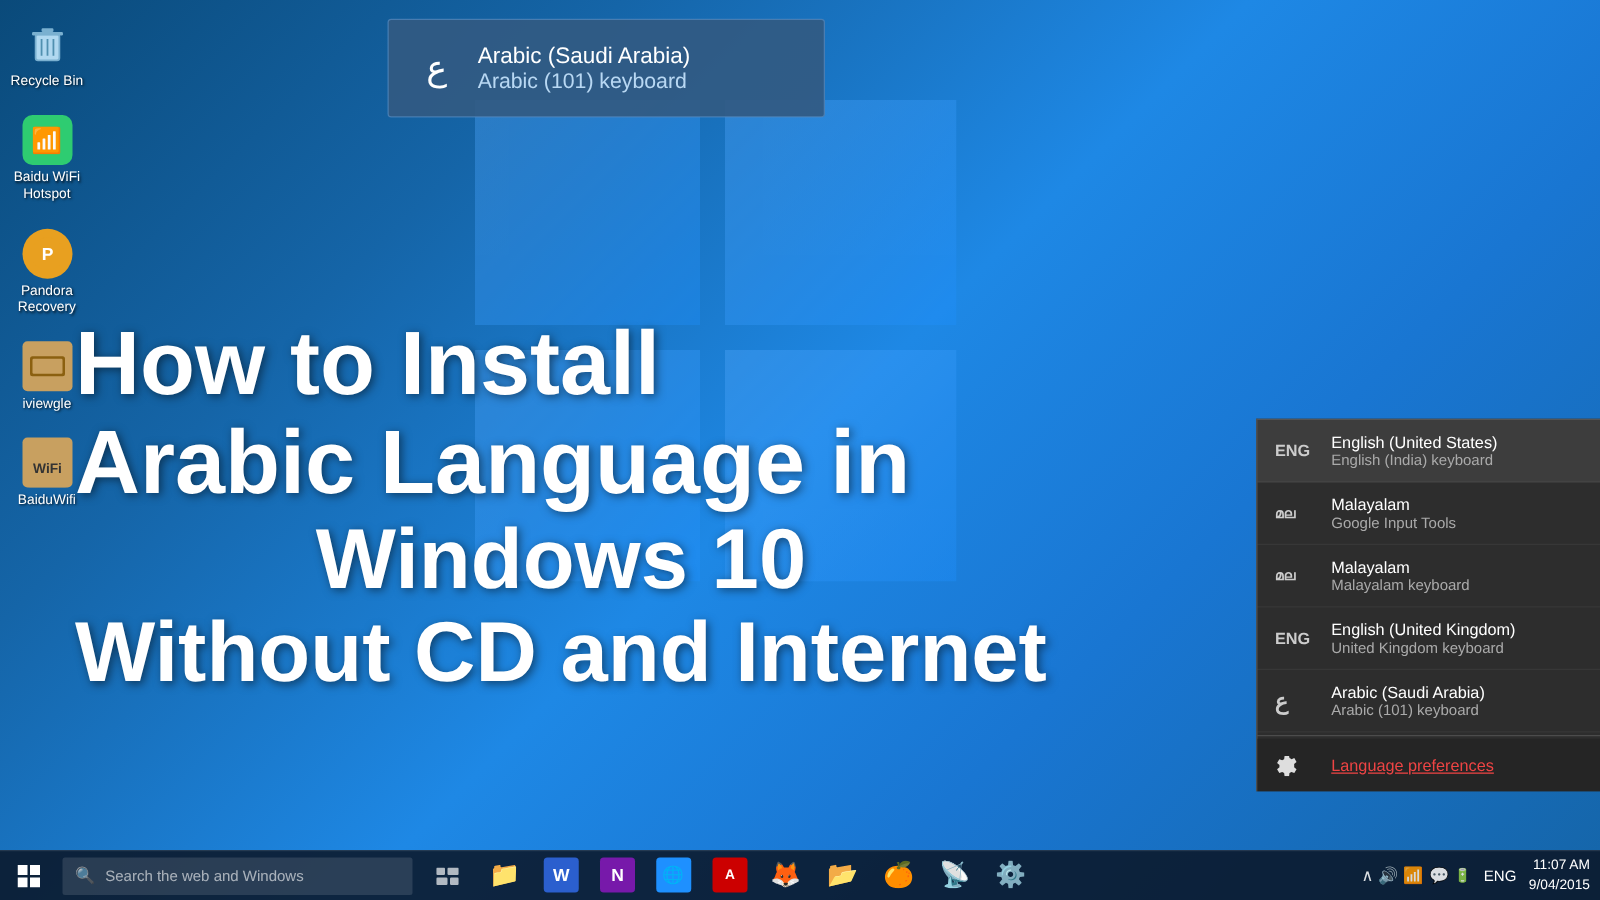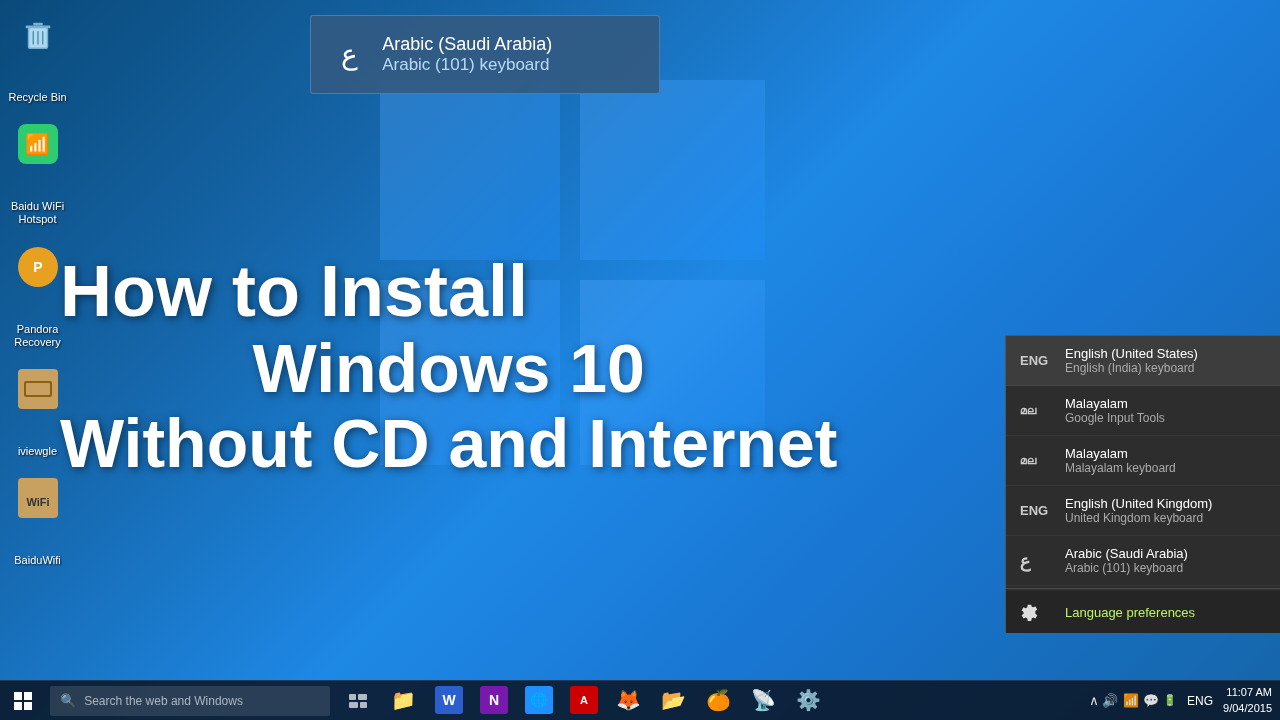--- a/index.html
+++ b/index.html
@@ -64,21 +64,20 @@
     }
 
     .desktop-icon {
       display: flex;
       flex-direction: column;
       align-items: center;
       width: 75px;
       cursor: pointer;
       padding: 5px;
       border-radius: 4px;
-      gap: 32px;
     }
 
     .icon-img {
       width: 40px;
       height: 40px;
       margin-bottom: 4px;
       border-radius: 4px;
       display: flex;
       align-items: center;
       justify-content: center;
@@ -213,21 +212,22 @@
       justify-content: flex-start;
     }
 
     .gear-svg {
       width: 18px;
       height: 18px;
     }
 
     .lang-pref-label {
       font-size: 13px;
-      color: #bef264;
+      color: #ef4444;
+      text-decoration: underline;
     }
 
     
     #taskbar {
       position: absolute;
       bottom: 0;
       left: 0;
       width: 1280px;
       height: 40px;
       background: rgba(10, 20, 35, 0.85);
@@ -455,20 +455,21 @@
   <div class="tooltip-popup">
     <span class="lang-char">ع</span>
     <div class="lang-info">
       <div class="lang-name">Arabic (Saudi Arabia)</div>
       <div class="lang-keyboard">Arabic (101) keyboard</div>
     </div>
   </div>
 
   <div class="title-overlay">
     <div class="title-line1">How to Install</div>
+    <div class="title-line2">Arabic Language in</div>
     <div class="title-line3">Windows 10</div>
     <div class="title-line4">Without CD and Internet</div>
   </div>
 
   <div class="lang-dropdown">
 
     <div class="lang-item active">
       <span class="lang-code">ENG</span>
       <div class="lang-details">
         <div class="lang-primary">English (United States)</div>

